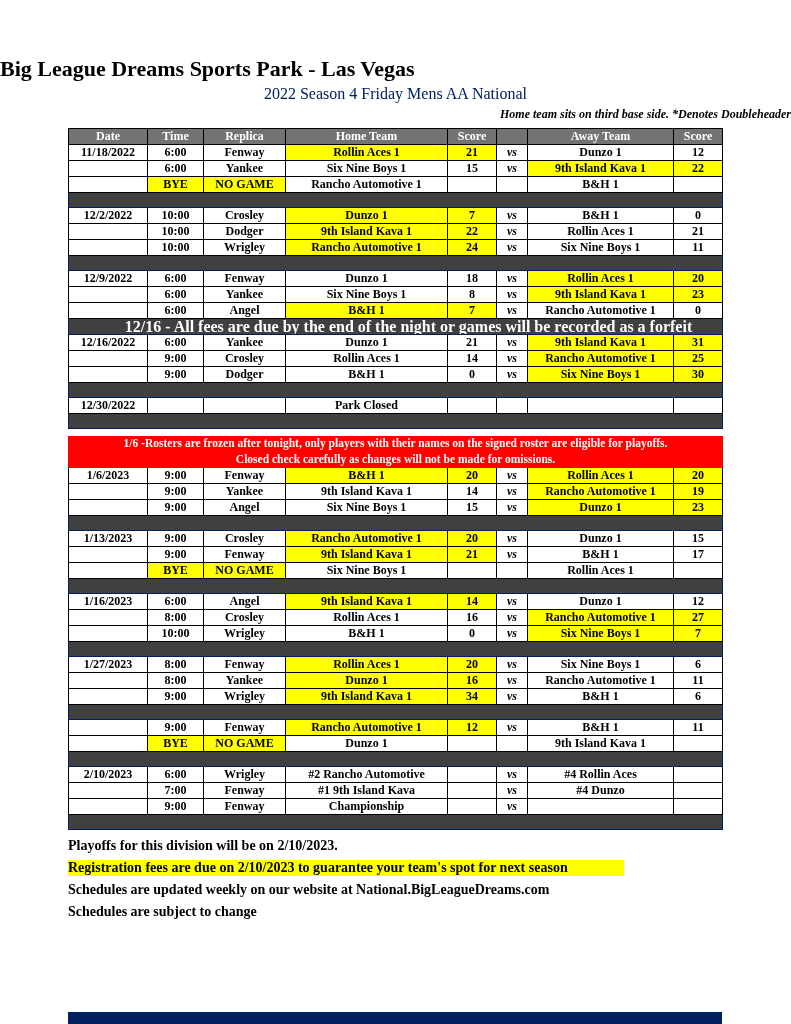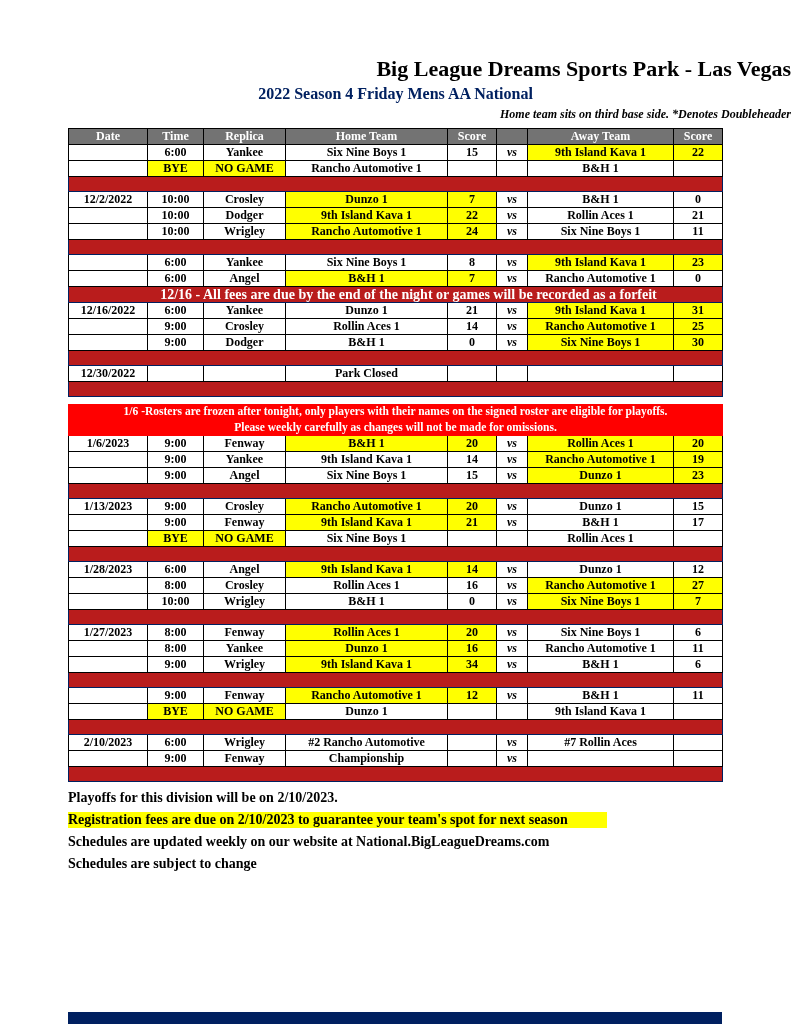--- a/index.html
+++ b/index.html
@@ -7,30 +7,30 @@
   .page {
     width: 791px;
     height: 1024px;
     position: relative;
     background: #ffffff;
     font-family: "Liberation Serif", serif;
     overflow: hidden;
   }
   .title {
     padding-top: 56px;
-    text-align: right;
+    text-align: left;
     font-size: 22px;
     font-weight: bold;
     color: #000000;
   }
   .subtitle {
     margin-top: 3px;
     text-align: center;
     font-size: 16px;
-    font-weight: bold;
+    font-weight: normal;
     color: #002060;
   }
   .note {
     margin-top: 4px;
     text-align: right;
     font-size: 12px;
     font-weight: bold;
     font-style: italic;
     color: #000000;
   }
@@ -51,24 +51,24 @@
     white-space: nowrap;
     overflow: hidden;
     color: #000000;
   }
   table.sched th {
     background: #737373;
     color: #ffffff;
     border-color: #000000;
   }
   tr.separator-row td {
-    background: #b91c1c;
+    background: #404040;
     border-color: #002060;
     color: #ffffff;
-    font-size: 14px;
+    font-size: 16px;
     padding-left: 28px;
   }
   tr.alert-row td {
     background: #ff0000;
     border-color: #ff0000;
     color: #ffffff;
     font-size: 11.5px;
   }
   tr.spacer-row td {
     border-color: #ffffff;
@@ -91,21 +91,21 @@
   .footer-line {
     margin: 0 0 6px 0;
     font-size: 14px;
     font-weight: bold;
     color: #000000;
     line-height: 16px;
   }
   .footer-line .hl-yellow {
     background: #ffff00;
     display: inline-block;
-    padding-right: 39px;
+    padding-right: 56px;
   }
   .bottom-bar {
     position: absolute;
     left: 68px;
     bottom: 0;
     width: 654px;
     height: 12px;
     background: #002060;
   }
 </style>
@@ -135,20 +135,30 @@
           <th>Replica</th>
           <th>Home Team</th>
           <th>Score</th>
           <th></th>
           <th>Away Team</th>
           <th>Score</th>
         </tr>
     </thead>
     <tbody>
         <tr>
+          <td>11/18/2022</td>
+          <td>6:00</td>
+          <td>Fenway</td>
+          <td class="hl">Rollin Aces 1</td>
+          <td class="hl">21</td>
+          <td class="vs">vs</td>
+          <td>Dunzo 1</td>
+          <td>12</td>
+        </tr>
+        <tr>
           <td></td>
           <td>6:00</td>
           <td>Yankee</td>
           <td>Six Nine Boys 1</td>
           <td>15</td>
           <td class="vs">vs</td>
           <td class="hl">9th Island Kava 1</td>
           <td class="hl">22</td>
         </tr>
         <tr>
@@ -191,20 +201,30 @@
           <td class="hl">Rancho Automotive 1</td>
           <td class="hl">24</td>
           <td class="vs">vs</td>
           <td>Six Nine Boys 1</td>
           <td>11</td>
         </tr>
         <tr class="separator-row">
           <td colspan="8"></td>
         </tr>
         <tr>
+          <td>12/9/2022</td>
+          <td>6:00</td>
+          <td>Fenway</td>
+          <td>Dunzo 1</td>
+          <td>18</td>
+          <td class="vs">vs</td>
+          <td class="hl">Rollin Aces 1</td>
+          <td class="hl">20</td>
+        </tr>
+        <tr>
           <td></td>
           <td>6:00</td>
           <td>Yankee</td>
           <td>Six Nine Boys 1</td>
           <td>8</td>
           <td class="vs">vs</td>
           <td class="hl">9th Island Kava 1</td>
           <td class="hl">23</td>
         </tr>
         <tr>
@@ -266,21 +286,21 @@
         <tr class="separator-row">
           <td colspan="8"></td>
         </tr>
         <tr class="spacer-row">
           <td colspan="8"></td>
         </tr>
         <tr class="alert-row">
           <td colspan="8">1/6 -Rosters are frozen after tonight, only players with their names on the signed roster are eligible for playoffs.</td>
         </tr>
         <tr class="alert-row">
-          <td colspan="8">Please weekly carefully as changes will not be made for omissions.</td>
+          <td colspan="8">Closed check carefully as changes will not be made for omissions.</td>
         </tr>
         <tr>
           <td>1/6/2023</td>
           <td>9:00</td>
           <td>Fenway</td>
           <td class="hl">B&amp;H 1</td>
           <td class="hl">20</td>
           <td class="vs">vs</td>
           <td class="hl">Rollin Aces 1</td>
           <td class="hl">20</td>
@@ -335,21 +355,21 @@
           <td>Six Nine Boys 1</td>
           <td></td>
           <td class="vs"></td>
           <td>Rollin Aces 1</td>
           <td></td>
         </tr>
         <tr class="separator-row">
           <td colspan="8"></td>
         </tr>
         <tr>
-          <td>1/28/2023</td>
+          <td>1/16/2023</td>
           <td>6:00</td>
           <td>Angel</td>
           <td class="hl">9th Island Kava 1</td>
           <td class="hl">14</td>
           <td class="vs">vs</td>
           <td>Dunzo 1</td>
           <td>12</td>
         </tr>
         <tr>
           <td></td>
@@ -430,21 +450,31 @@
         <tr class="separator-row">
           <td colspan="8"></td>
         </tr>
         <tr>
           <td>2/10/2023</td>
           <td>6:00</td>
           <td>Wrigley</td>
           <td>#2 Rancho Automotive</td>
           <td></td>
           <td class="vs">vs</td>
-          <td>#7 Rollin Aces</td>
+          <td>#4 Rollin Aces</td>
+          <td></td>
+        </tr>
+        <tr>
+          <td></td>
+          <td>7:00</td>
+          <td>Fenway</td>
+          <td>#1 9th Island Kava</td>
+          <td></td>
+          <td class="vs">vs</td>
+          <td>#4 Dunzo</td>
           <td></td>
         </tr>
         <tr>
           <td></td>
           <td>9:00</td>
           <td>Fenway</td>
           <td>Championship</td>
           <td></td>
           <td class="vs">vs</td>
           <td></td>

